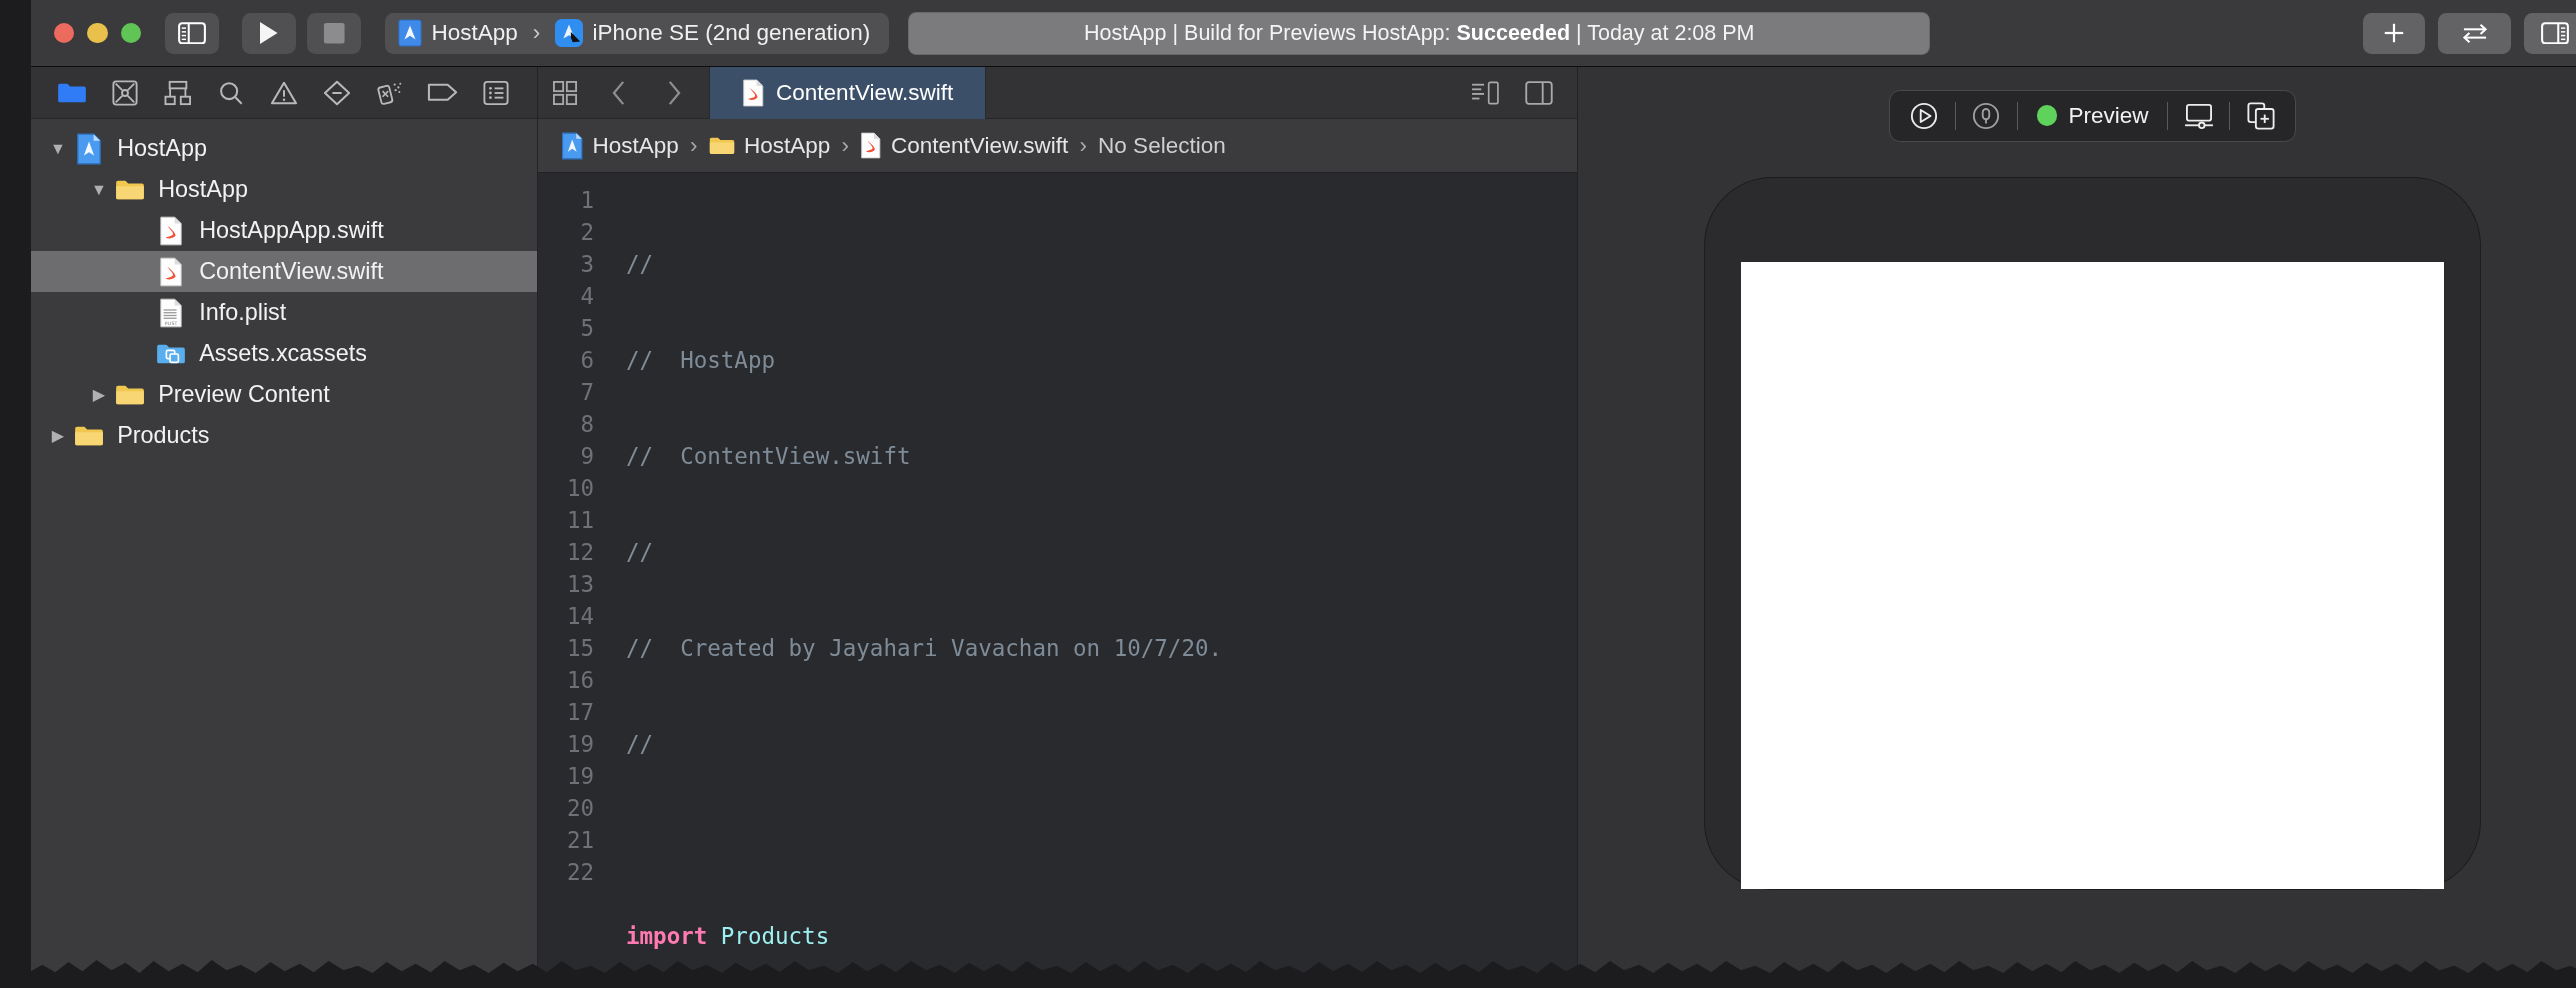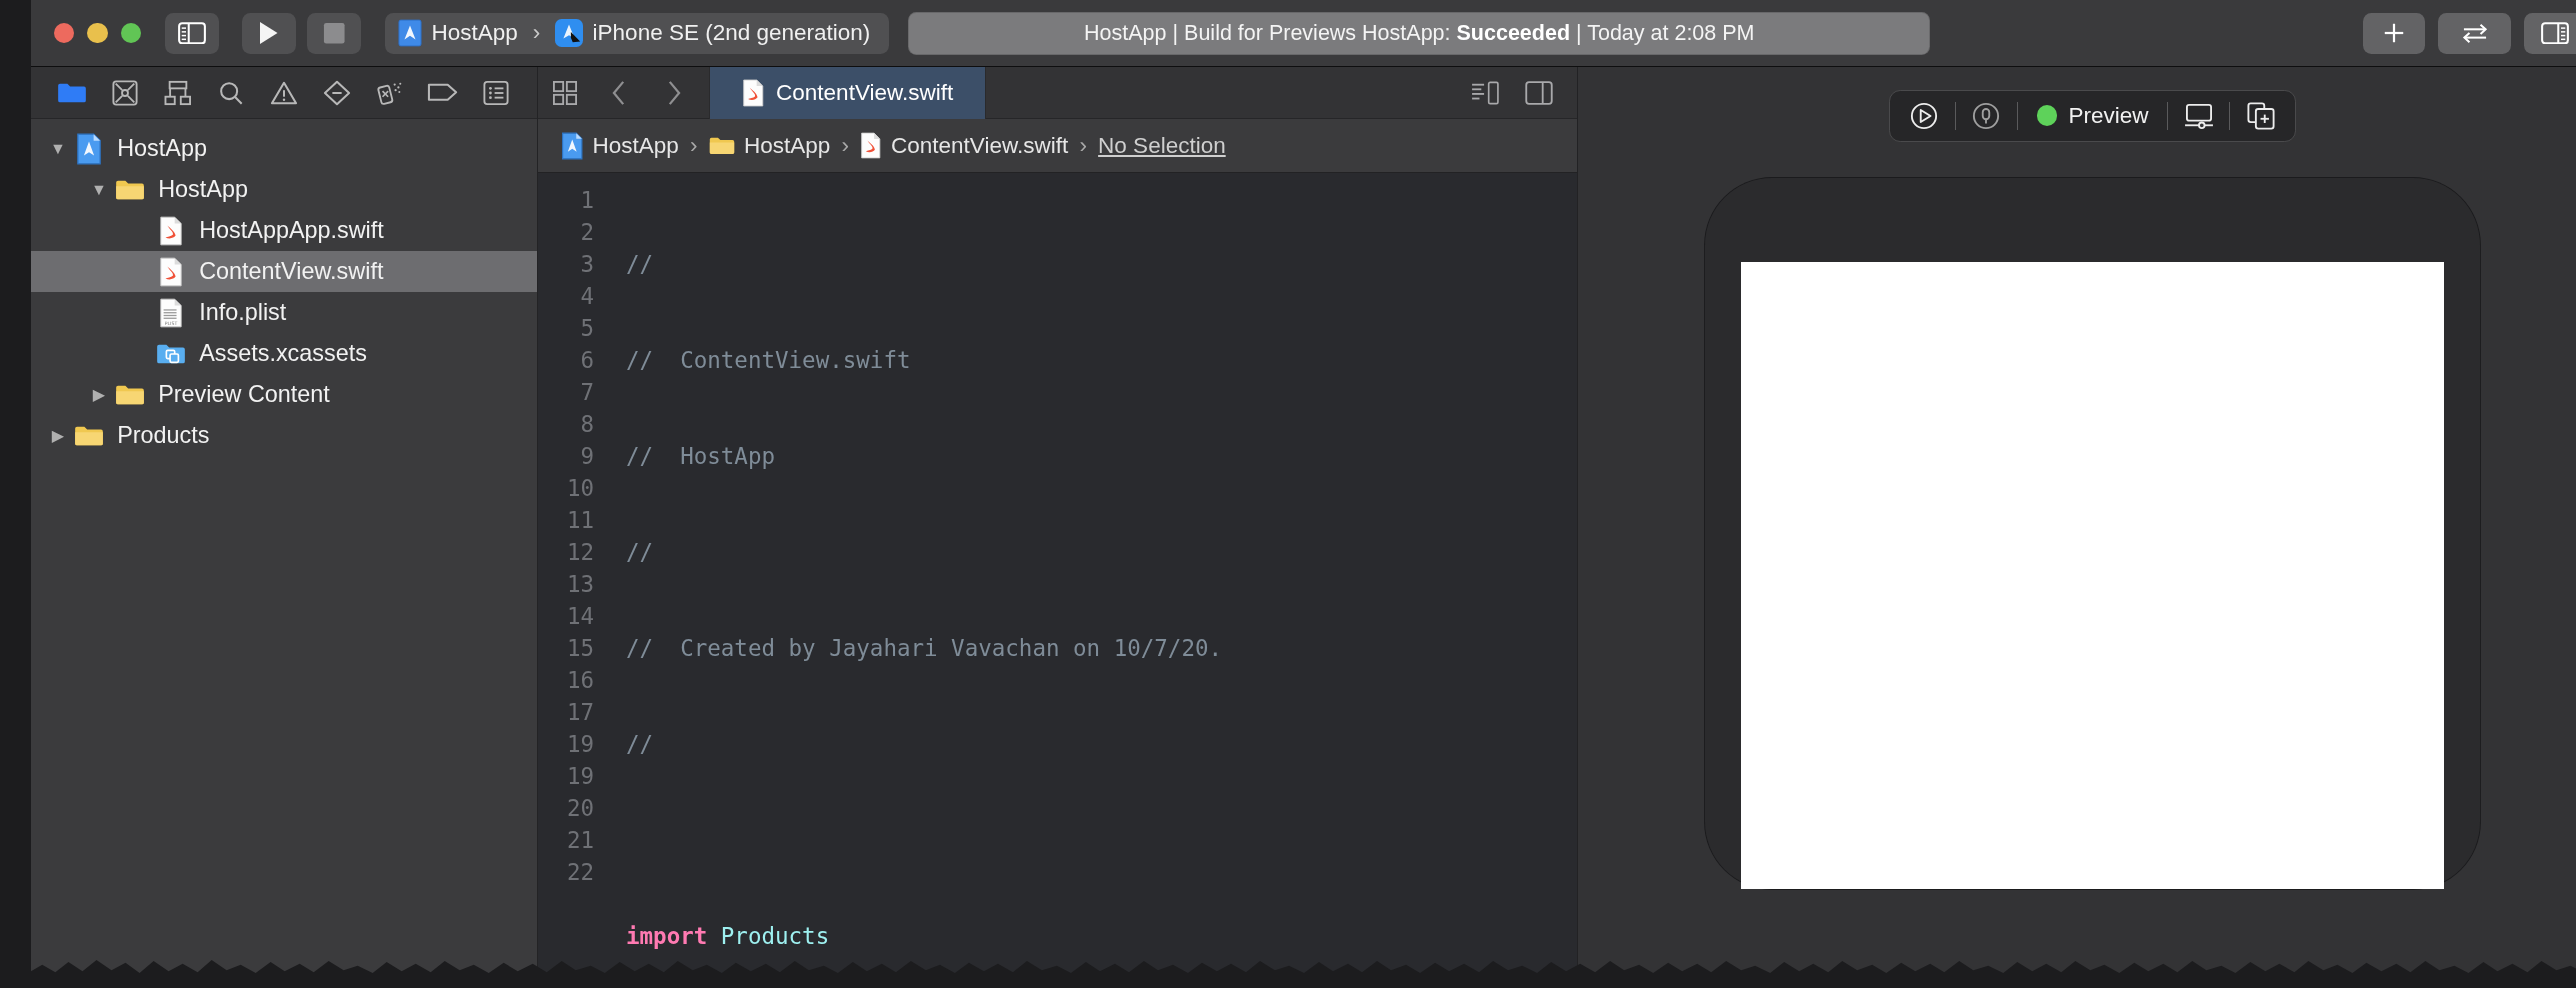--- a/index.html
+++ b/index.html
@@ -151,21 +151,21 @@
     height: 54px; min-height: 54px;
     background: #3b3b3d;
     display: flex; align-items: center;
     padding: 0 22.5px;
     gap: 7.5px;
     font-size: 22.5px; color: #e6e6e6;
     border-bottom: 0.9px solid #222224;
   }
   .bc-item { display: flex; align-items: center; gap: 9.4px; }
   .bc-sep { color: #a8a8a8; font-size: 22.5px; font-weight: 300; margin: 0 3.7px; }
-  .bc-item.dim { color: #cfcfcf; text-decoration: underline; }
+  .bc-item.dim { color: #cfcfcf; }
 
   .code-area {
     flex: 1;
     background: #292a2e;
     display: flex;
     font-family: "DejaVu Sans Mono", monospace;
     font-size: 22.5px;
     line-height: 32px;
     overflow: hidden;
     position: relative;
@@ -661,22 +661,22 @@
           <div class="ln">17</div>
           <div class="ln">19</div>
           <div class="ln">19</div>
           <div class="ln">20</div>
           <div class="ln">21</div>
           <div class="ln">22</div>
         </div>
 
         <div class="code-lines">
           <div class="ln"><span class="c-comment">//</span></div>
+          <div class="ln"><span class="c-comment">//  HostApp</span></div>
           <div class="ln"><span class="c-comment">//  ContentView.swift</span></div>
-          <div class="ln"><span class="c-comment">//  HostApp</span></div>
           <div class="ln"><span class="c-comment">//</span></div>
           <div class="ln"><span class="c-comment">//  Created by Jayahari Vavachan on 10/7/20.</span></div>
           <div class="ln"><span class="c-comment">//</span></div>
           <div class="ln"><span class="c-plain"></span></div>
           <div class="ln"><span class="c-kw">import</span><span class="c-plain"> </span><span class="c-type">Products</span></div>
           
           
           
           
           

